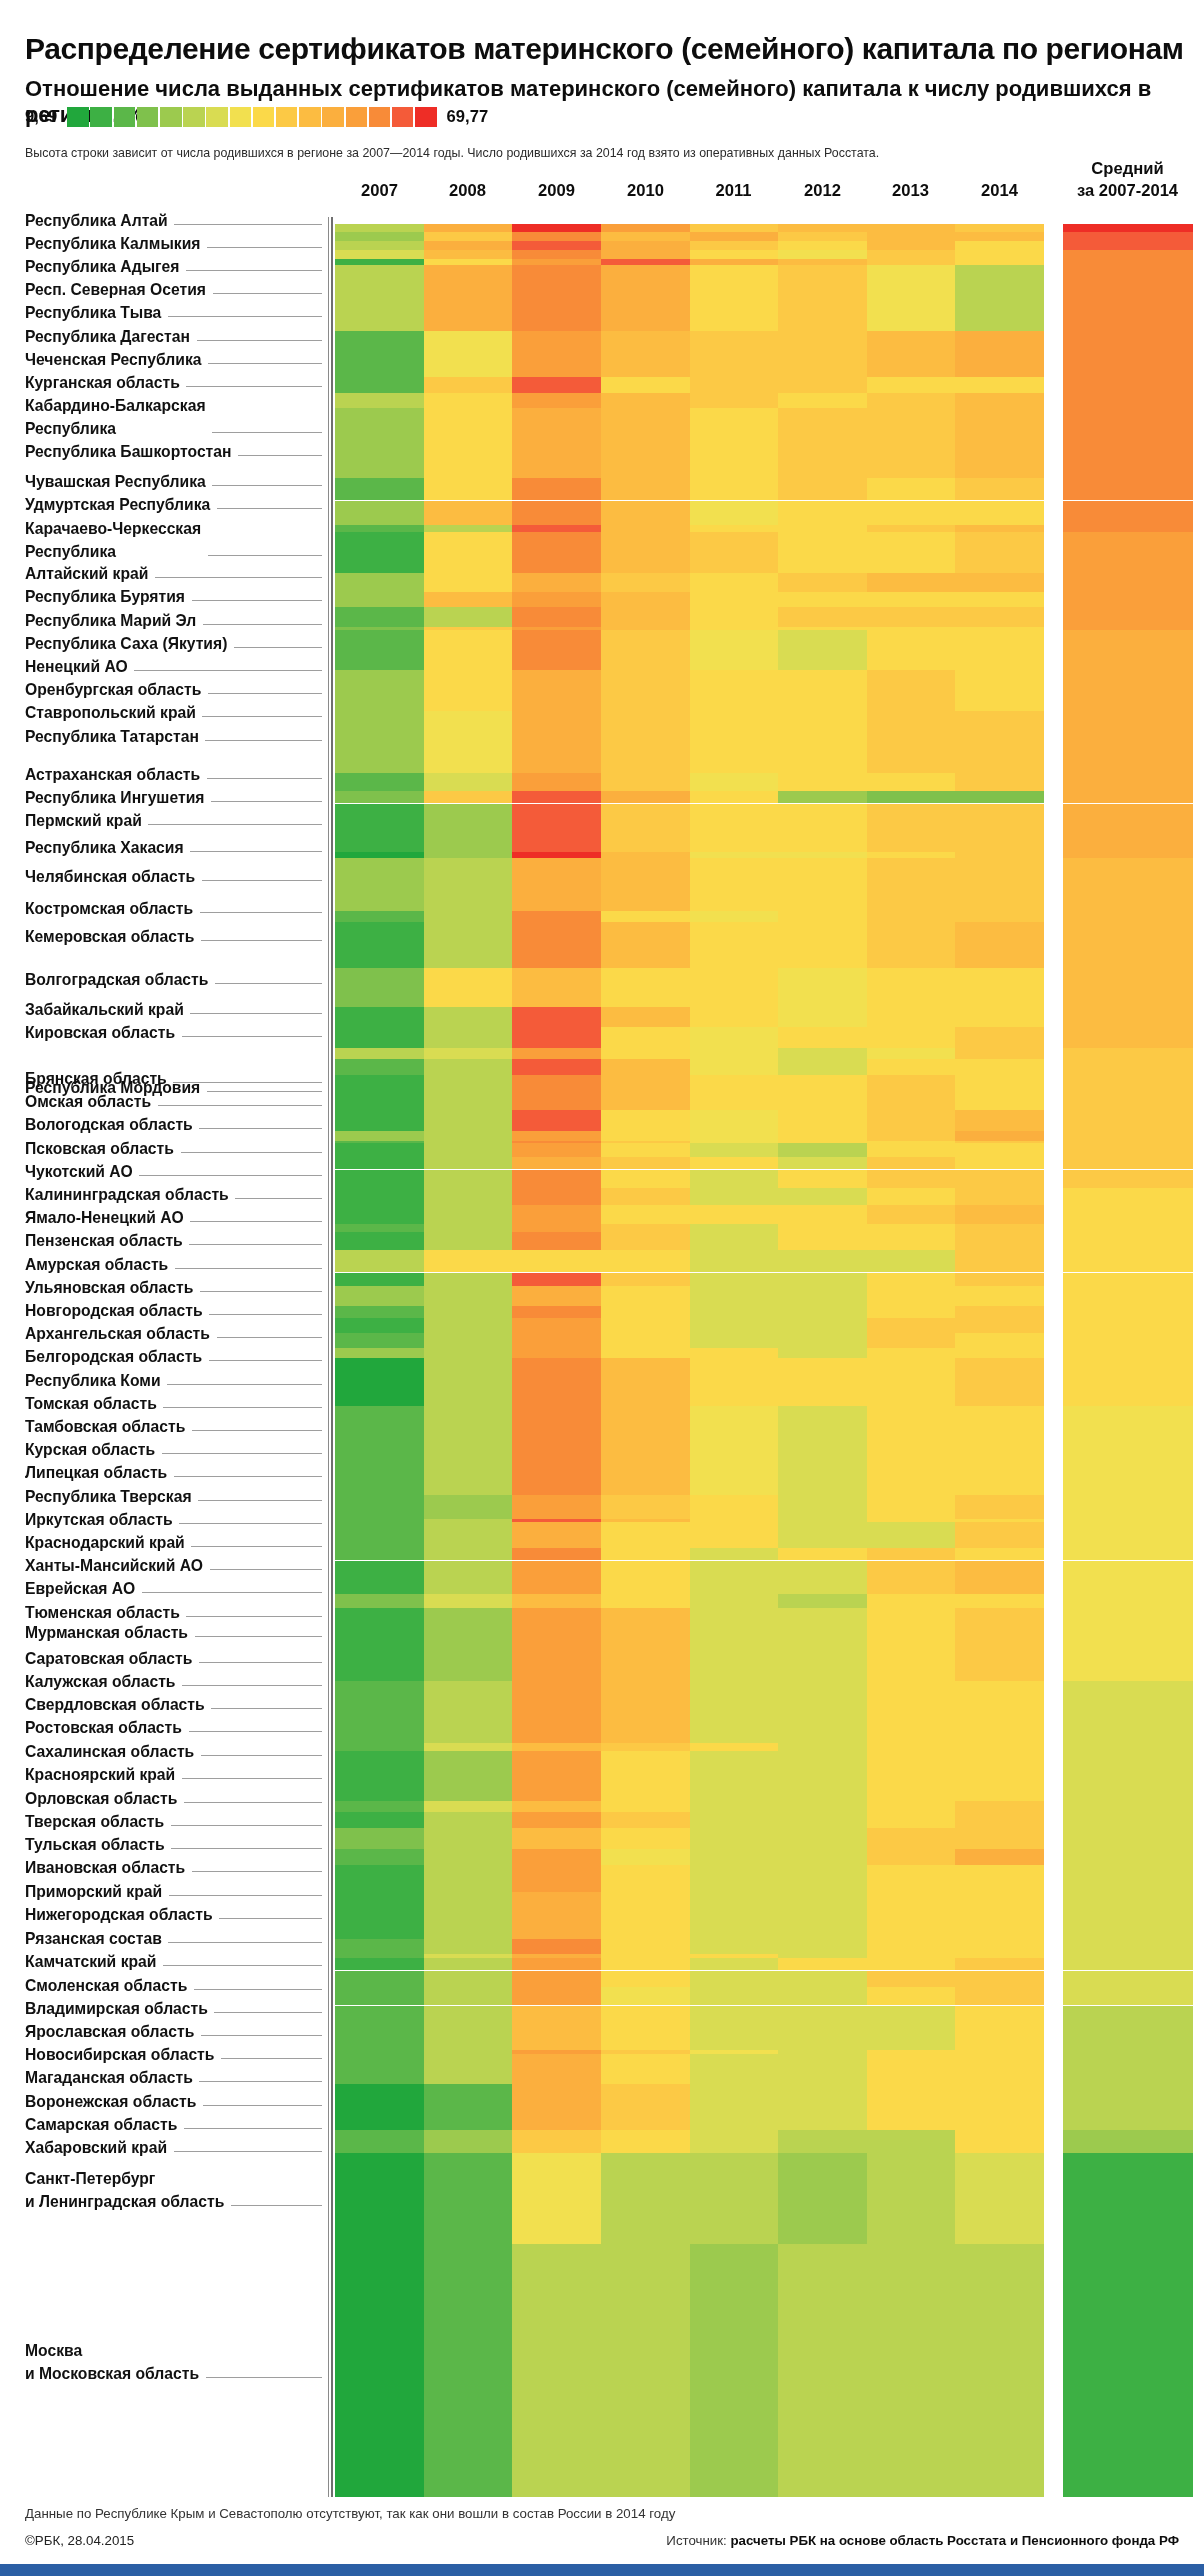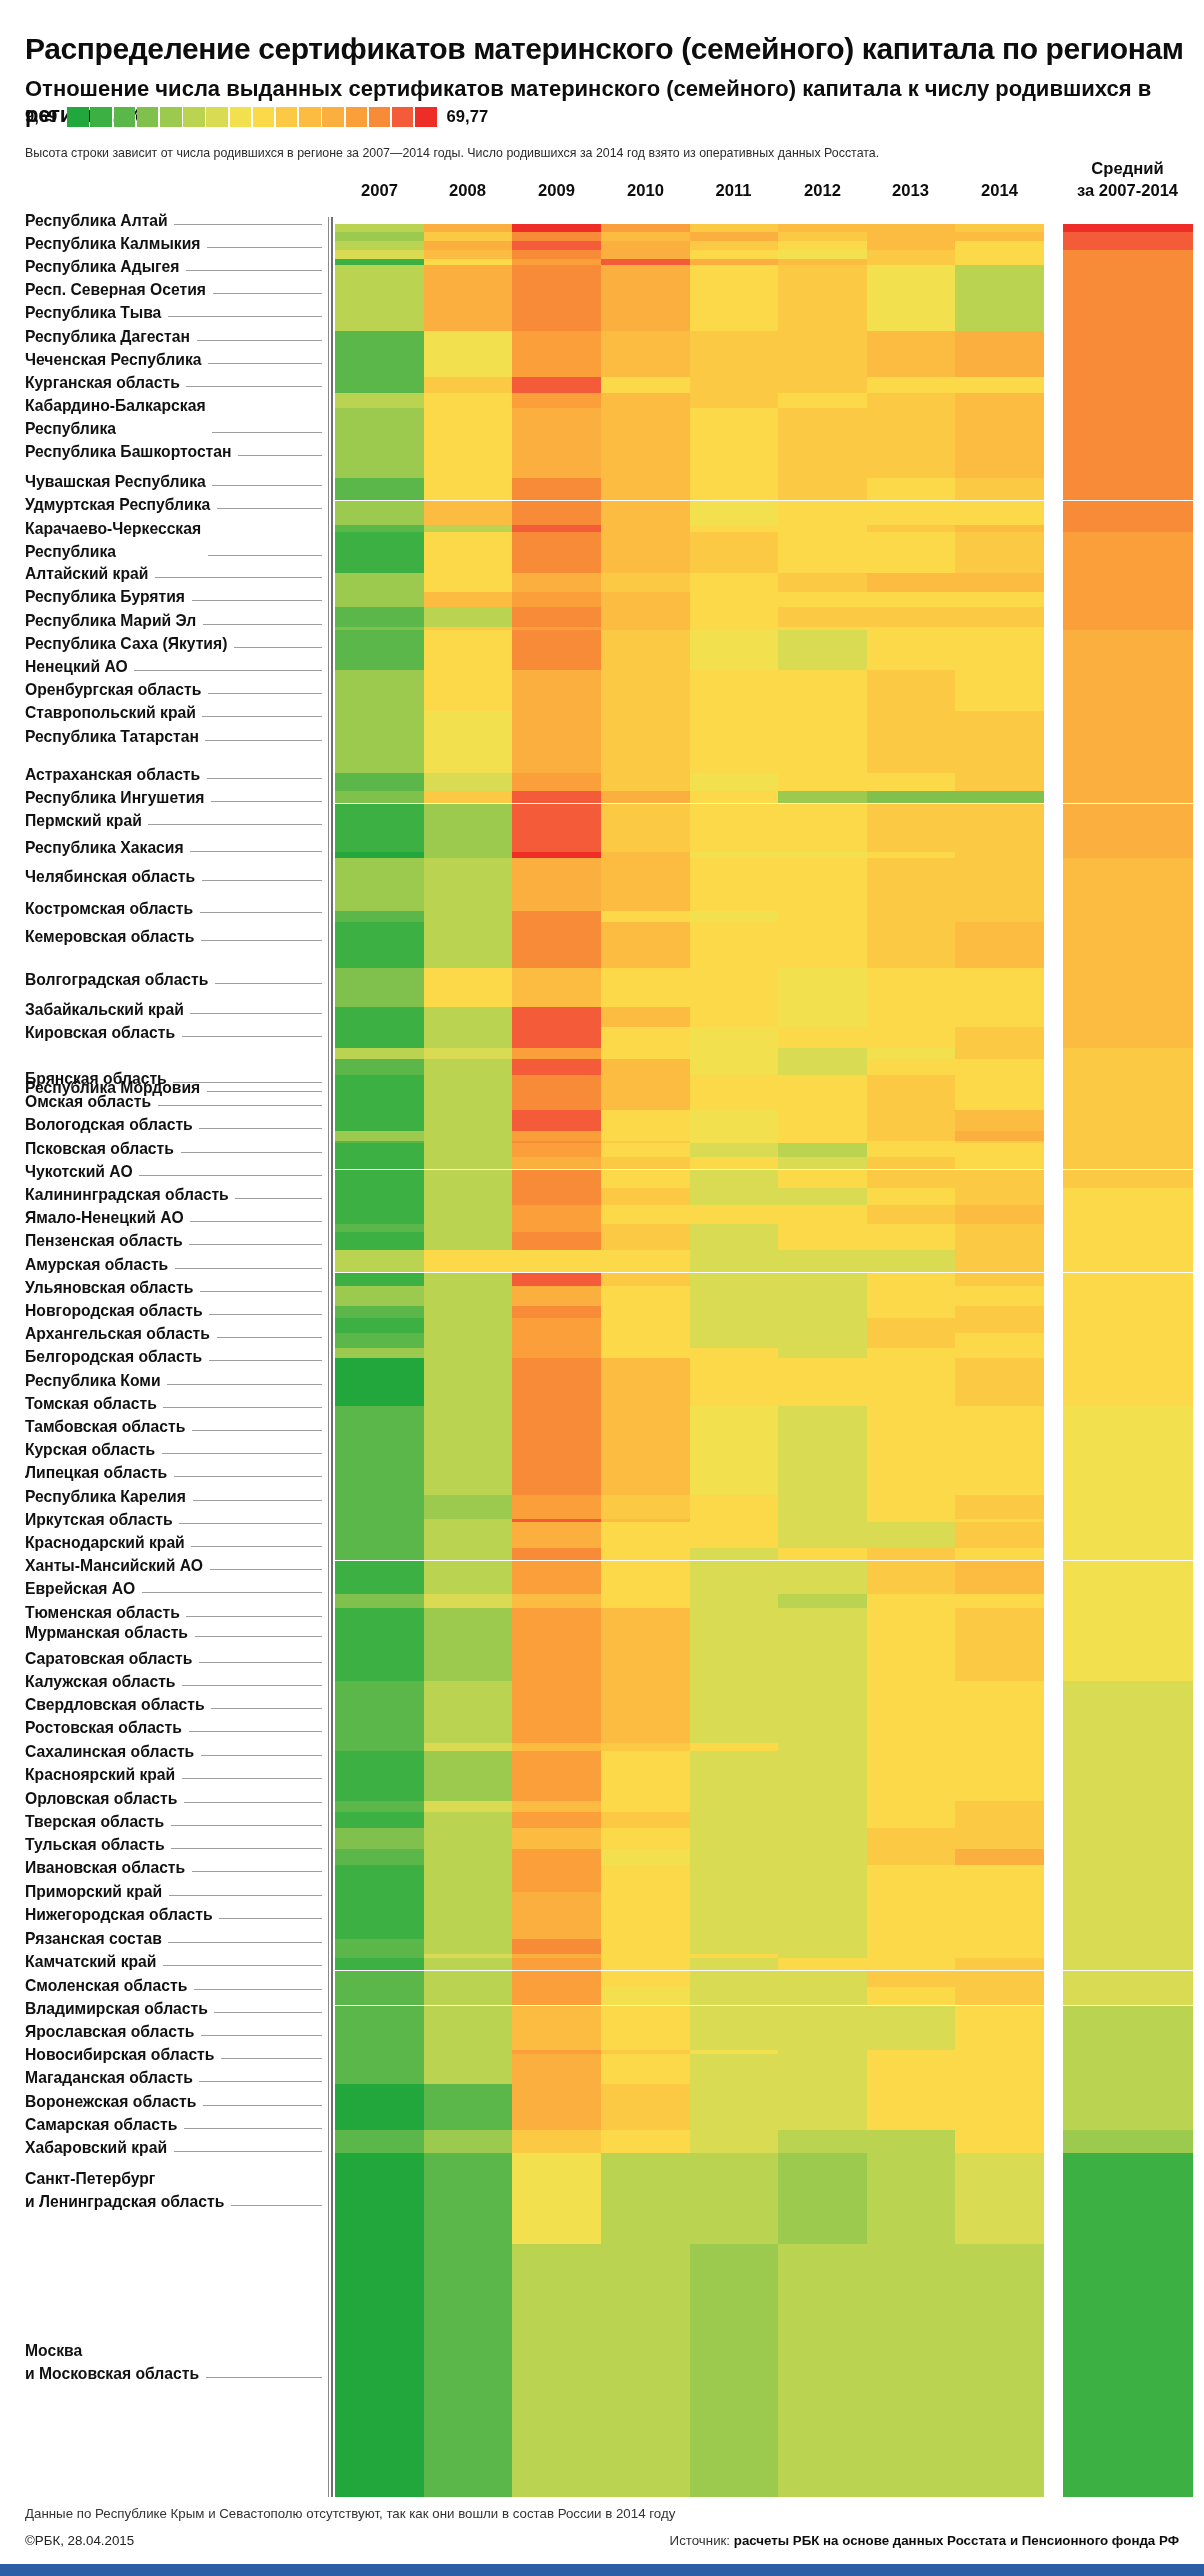--- a/index.html
+++ b/index.html
@@ -279,21 +279,21 @@
     </div>
     <div class="label-row" style="top: 1439px; min-height: 22.4px;">
       <span class="label-text">Курская область</span>
       <div class="leader"></div>
     </div>
     <div class="label-row" style="top: 1462px; min-height: 22.4px;">
       <span class="label-text">Липецкая область</span>
       <div class="leader"></div>
     </div>
     <div class="label-row" style="top: 1486px; min-height: 22.4px;">
-      <span class="label-text">Республика Карелия</span>
+      <span class="label-text">Республика Тверская</span>
       <div class="leader"></div>
     </div>
     <div class="label-row" style="top: 1509px; min-height: 22.4px;">
       <span class="label-text">Иркутская область</span>
       <div class="leader"></div>
     </div>
     <div class="label-row" style="top: 1532px; min-height: 22.4px;">
       <span class="label-text">Краснодарский край</span>
       <div class="leader"></div>
     </div>
@@ -1301,15 +1301,15 @@
       <div class="hm-cell" style="left: 355px; width: 89px; background: rgb(156, 202, 78);"></div>
       <div class="hm-cell" style="left: 443px; width: 89px; background: rgb(186, 211, 81);"></div>
       <div class="hm-cell" style="left: 532px; width: 89px; background: rgb(186, 211, 81);"></div>
       <div class="hm-cell" style="left: 620px; width: 89px; background: rgb(186, 211, 81);"></div>
       <div class="hm-cell" style="left: 728px; width: 130px; background: rgb(61, 176, 68);"></div>
     </div>
   </div>
 
 <div class="abs" id="footer-note">Данные по Республике Крым и Севастополю отсутствуют, так как они вошли в состав России в 2014 году</div>
 <div class="abs" id="copyright">©РБК, 28.04.2015</div>
-<div class="abs" id="source"><span>Источник: </span><b>расчеты РБК на основе данных Росстата и Пенсионного фонда РФ</b></div>
+<div class="abs" id="source"><span>Источник: </span><b>расчеты РБК на основе область Росстата и Пенсионного фонда РФ</b></div>
 <div class="abs" id="bottom-bar" style="background: rgb(43, 95, 165);"></div>
 
 
 </body></html>

